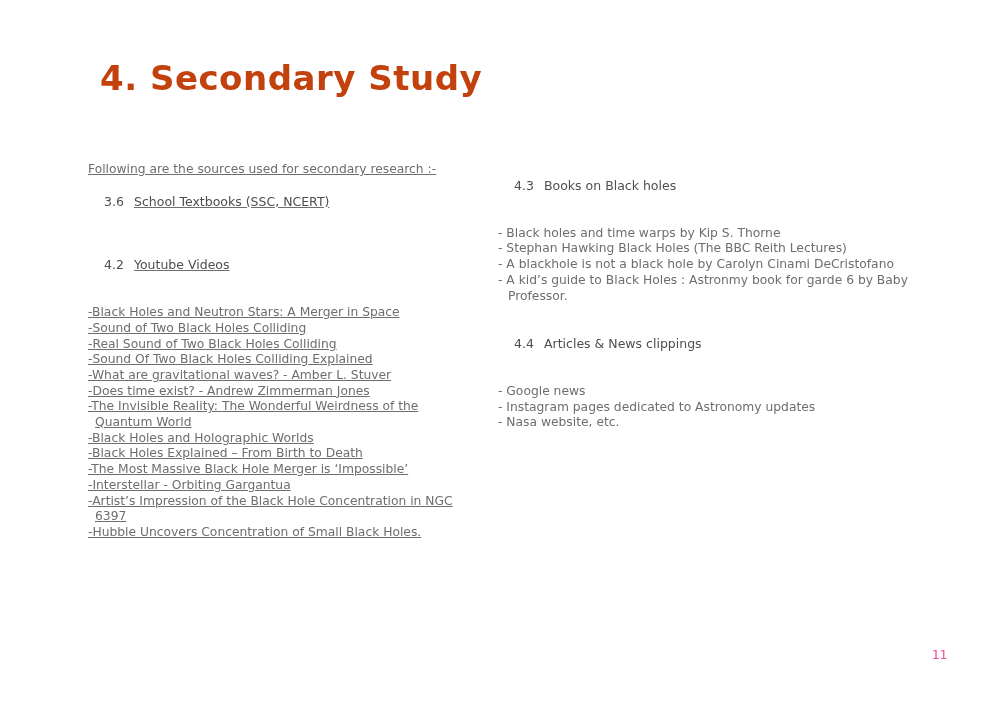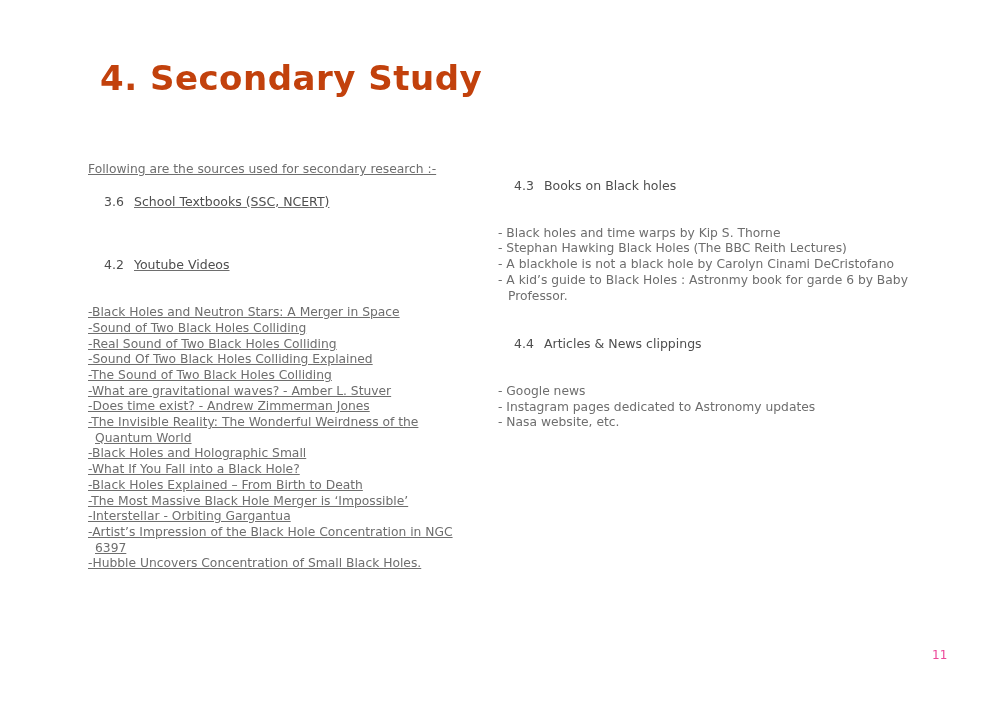--- a/index.html
+++ b/index.html
@@ -86,26 +86,24 @@
   <p class="section-heading">
     <span class="num narrow">4.2</span><span>Youtube Videos</span>
   </p>
   <div class="gap-16"></div>
 
   <ul class="list">
     <li>-Black Holes and Neutron Stars: A Merger in Space</li>
     <li>-Sound of Two Black Holes Colliding</li>
     <li>-Real Sound of Two Black Holes Colliding</li>
     <li>-Sound Of Two Black Holes Colliding Explained</li>
-    <li>-The Sound of Two Black Holes Colliding</li>
     <li>-What are gravitational waves? - Amber L. Stuver</li>
     <li>-Does time exist? - Andrew Zimmerman Jones</li>
     <li>-The Invisible Reality: The Wonderful Weirdness of the Quantum World</li>
-    <li>-Black Holes and Holographic Small</li>
-    <li>-What If You Fall into a Black Hole?</li>
+    <li>-Black Holes and Holographic Worlds</li>
     <li>-Black Holes Explained – From Birth to Death</li>
     <li>-The Most Massive Black Hole Merger is ‘Impossible’</li>
     <li>-Interstellar - Orbiting Gargantua</li>
     <li>-Artist’s Impression of the Black Hole Concentration in NGC 6397</li>
     <li>-Hubble Uncovers Concentration of Small Black Holes.</li>
   </ul>
 </div>
 
 <div class="col col-right">
   <p class="section-heading">

